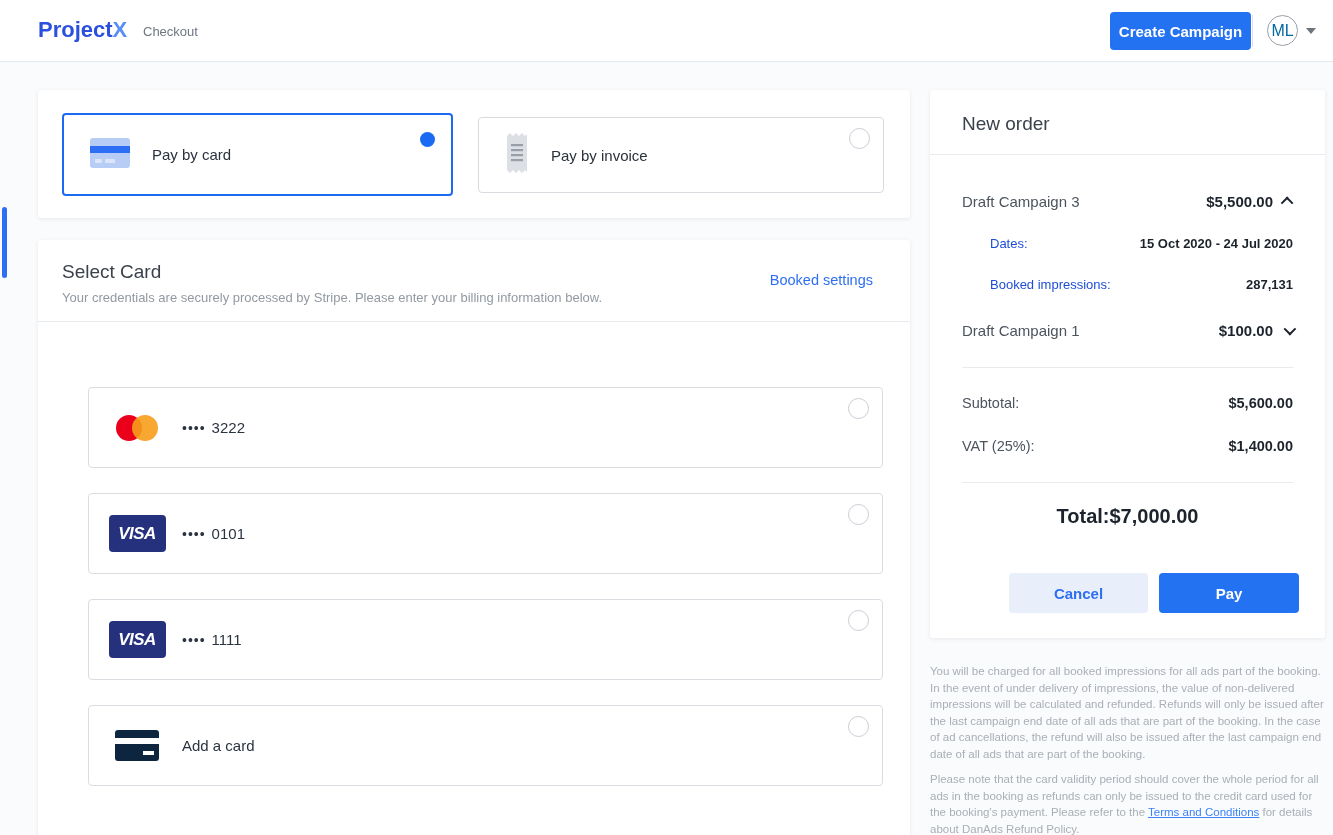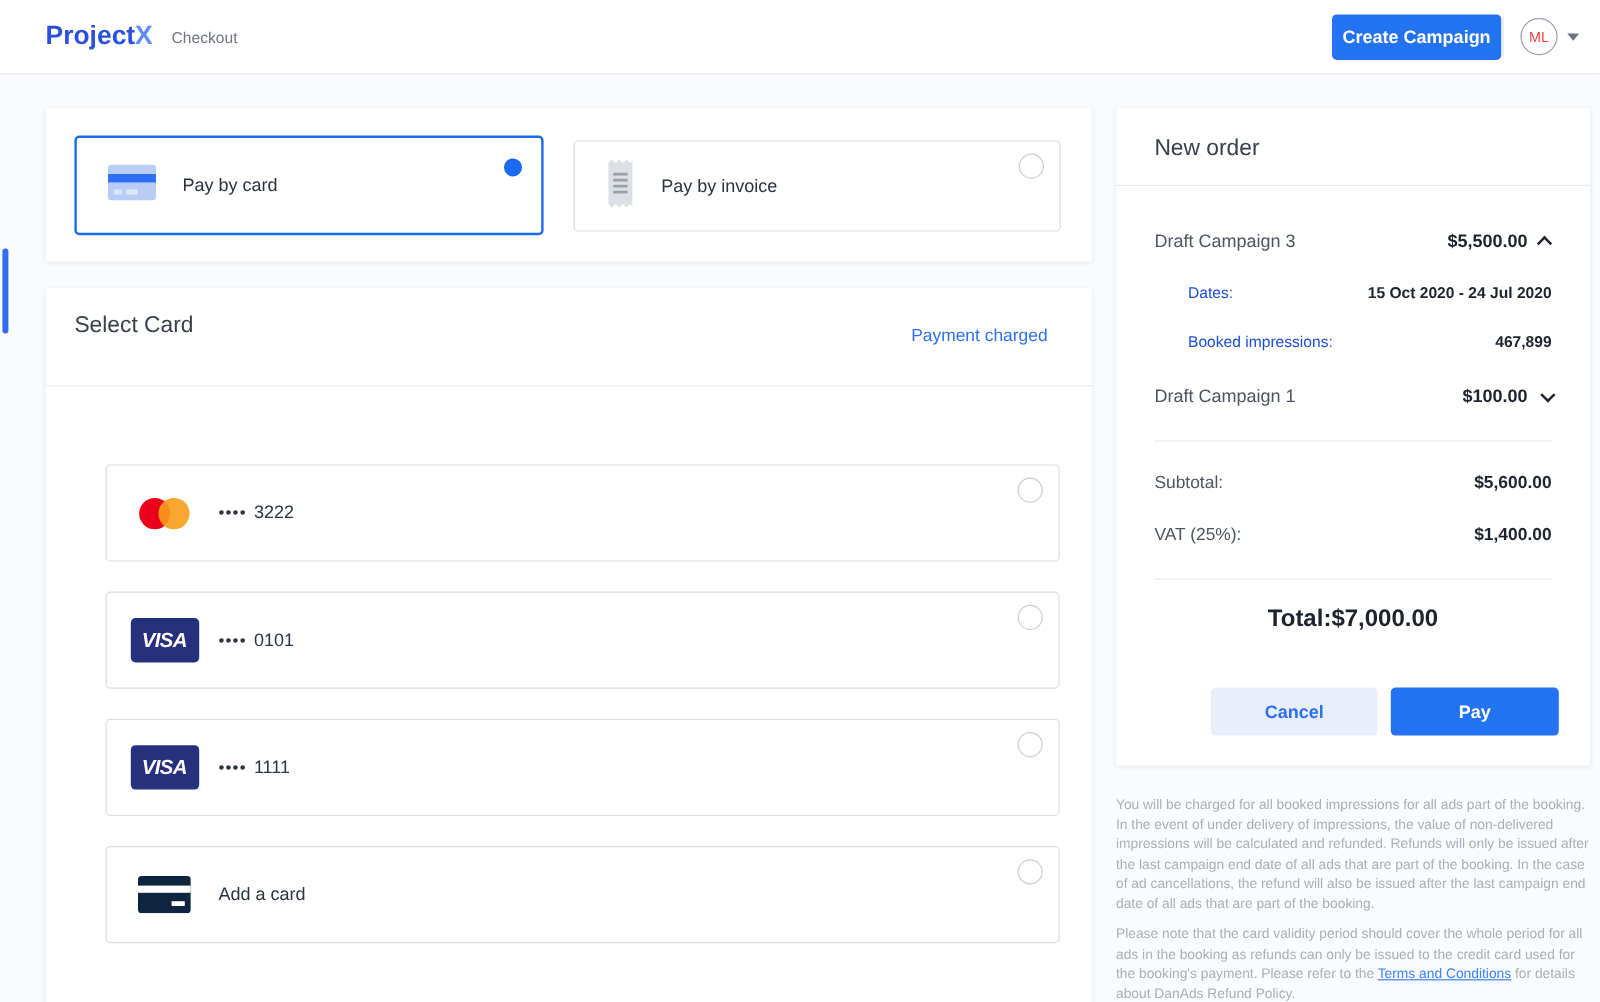--- a/index.html
+++ b/index.html
@@ -12,21 +12,21 @@
   .logo { position:absolute; left:38px; top:17px; font-size:22px; font-weight:800; cursor:pointer; }
   .logo .p1 { color:#2b50dd; } .logo .p2 { color:#5b8df6; }
   .crumb { position:absolute; left:143px; top:24px; font-size:13px; color:#6f7681; }
   .btn-create { position:absolute; left:1090px; top:12px; width:141px; height:38px;
                 background:#2272f2; border:none; border-radius:4px; color:#fff;
                 font-size:15px; font-weight:700; font-family:inherit; cursor:pointer;margin-left:20px; }
   .hdr-divider { position:absolute; left:1252px; top:15px; width:1px; height:32px; background:#dcdfe4; }
   .avatar-wrap { position:absolute; left:1267px; top:15px; display:flex; align-items:center; cursor:pointer; }
   .avatar { width:31px; height:31px; border-radius:50%; border:1.5px solid #99a0a9;
             display:flex; align-items:center; justify-content:center;
-            font-size:12px; color:#ef4444; background:#fff; }
+            font-size:16px; color:#0369a1; background:#fff; }
   .caret-down { width:0; height:0; border-left:5px solid transparent; border-right:5px solid transparent;
                 border-top:6px solid #6e747c; margin-left:8px; }
 
   
   .panel { position:absolute; background:#fff; border-radius:3px;
            box-shadow:0 1px 4px rgba(30,40,60,.09); }
 
   
   .left-bar { position:absolute; left:2px; top:207px; width:5px; height:71px;
               background:#2e6ef5; border-radius:3px; }
@@ -139,21 +139,22 @@
       </span>
       <span class="pm-label">Pay by invoice</span>
     </div>
     <div class="radio-empty"></div>
   </div>
 </div>
 
 <div class="panel sc-panel">
   <div class="sc-head">
     <div class="sc-title">Select Card</div>
-    <a class="sc-link">Payment charged</a>
+    <div class="sc-sub">Your credentials are securely processed by Stripe. Please enter your billing information below.</div>
+    <a class="sc-link">Booked settings</a>
   </div>
 
   <div class="card-row" style="top:147px;">
     <div class="card-row-inner">
       <div class="brand-box">
         <svg width="44" height="28" viewBox="0 0 44 28">
           <circle cx="14" cy="14" r="13" fill="#eb001b"></circle>
           <circle cx="30" cy="14" r="13" fill="#f79e1b" fill-opacity="0.9"></circle>
         </svg>
       </div>
@@ -212,21 +213,21 @@
           <span>$5,500.00</span>
           <span class="chev chev-up"></span>
         </span>
     </div>
     <div class="detail-row">
       <span class="detail-label">Dates:</span>
       <span class="detail-val">15 Oct 2020 - 24 Jul 2020</span>
     </div>
     <div class="detail-row">
       <span class="detail-label">Booked impressions:</span>
-      <span class="detail-val">467,899</span>
+      <span class="detail-val">287,131</span>
     </div>
     <div class="item-row">
       <span class="item-name">Draft Campaign 1</span>
       <span class="item-amt">
           <span>$100.00</span>
           <span class="chev chev-dn"></span>
         </span>
     </div>
     <div class="ord-div"></div>
     <div class="sum-row">

